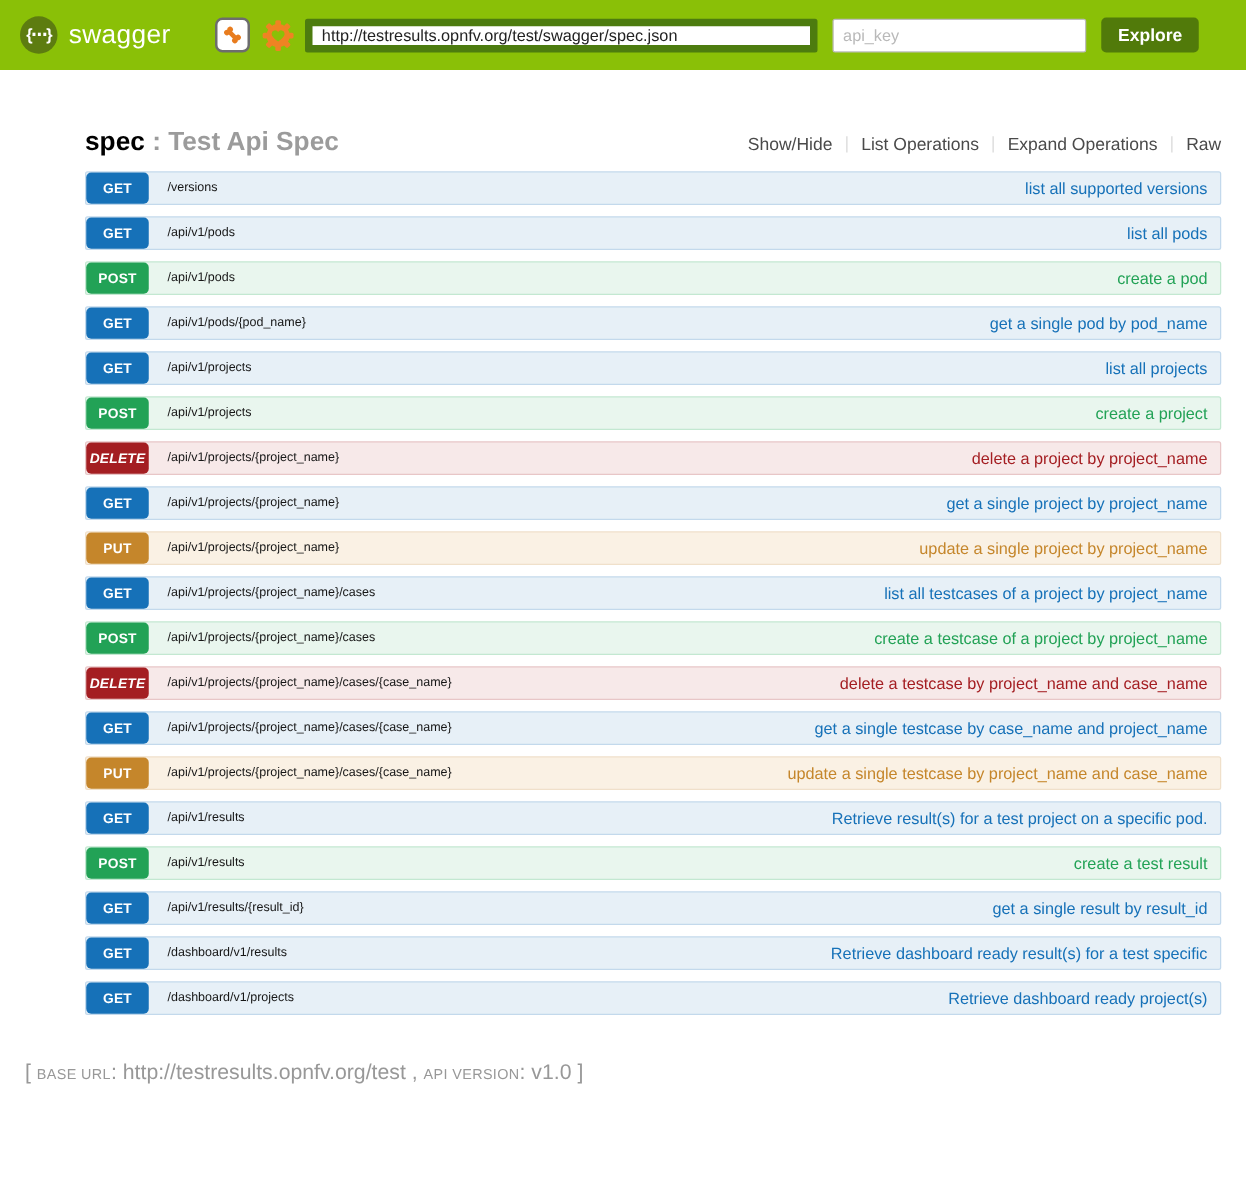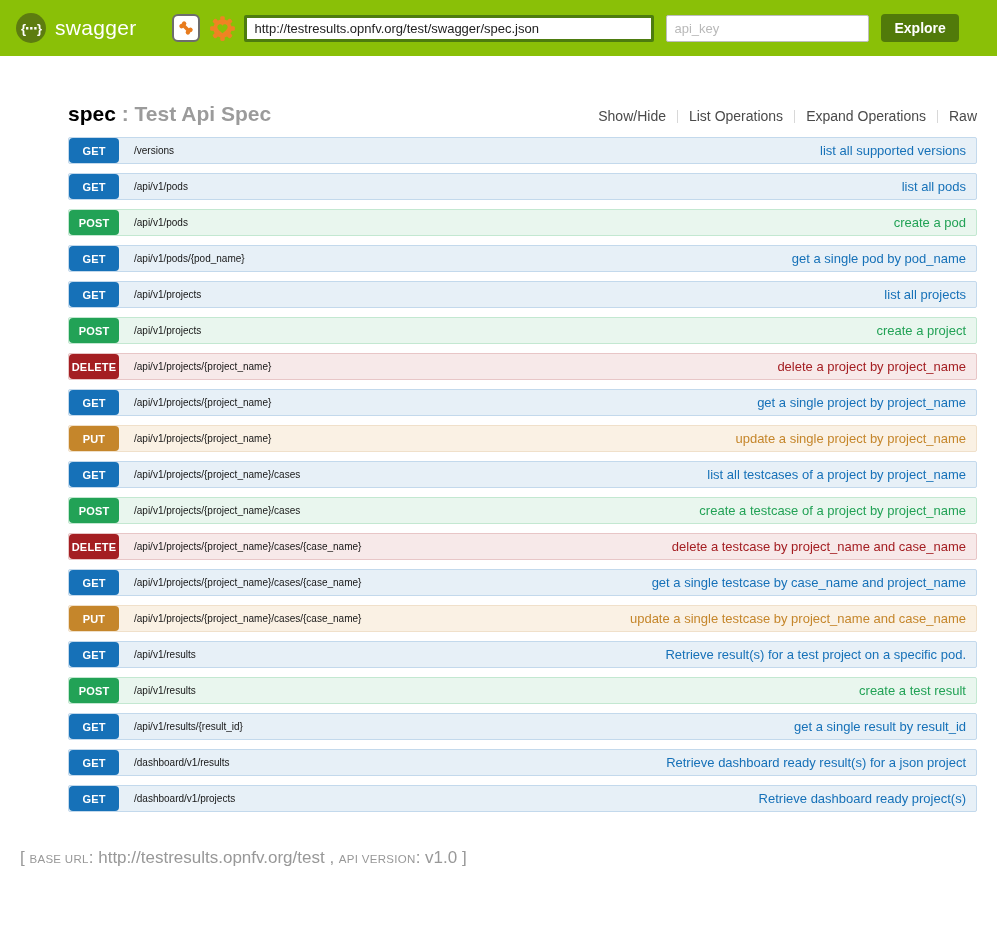--- a/index.html
+++ b/index.html
@@ -31,21 +31,21 @@
   }
   .logo-text{color:#fff; font-size:21px; font-weight:normal; letter-spacing:0.3px;}
   .icon-btn{
     margin-left:36px; width:28px; height:28px; background:#fff;
     border:2px solid #6d6d6d; border-radius:6px;
     display:flex; align-items:center; justify-content:center; cursor:pointer;
   }
   .gear-wrap{margin-left:8px; width:28px; height:28px; cursor:pointer; display:flex; align-items:center; justify-content:center;}
   .url-field{
     margin-left:8px; width:410px; height:27px;
-    border:3px solid #4d7c0f; border-radius:2px; padding:3px 7px;
+    border:6px solid #4d7c0f; border-radius:2px; padding:3px 7px;
     font-size:13px; color:#222; font-family:"Liberation Sans",sans-serif;
   }
   .key-field{
     margin-left:12px; width:203px; height:27px;
     border:1px solid #bdbdbd; border-radius:2px; padding:3px 7px;
     font-size:13px; color:#222; font-family:"Liberation Sans",sans-serif;
   }
   .key-field::placeholder{color:#b9b9b9;}
   .explore-btn{
     margin-left:12px; height:28px; padding:0 13px;
@@ -89,21 +89,21 @@
   .m-get{background:var(--get_bg); border-color:var(--get_border);}
   .m-get .method-badge{background:var(--get);}
   .m-get .endpoint-summary{color:var(--get);}
   .m-post{background:var(--post_bg); border-color:var(--post_border);}
   .m-post .method-badge{background:var(--post);}
   .m-post .endpoint-summary{color:var(--post);text-align:right;}
   .m-put{background:var(--put_bg); border-color:var(--put_border);}
   .m-put .method-badge{background:var(--put);}
   .m-put .endpoint-summary{color:var(--put);}
   .m-delete{background:var(--delete_bg); border-color:var(--delete_border);}
-  .m-delete .method-badge{background:var(--delete);}
+  .m-delete .method-badge{background:var(--delete);font-style:italic;}
   .m-delete .endpoint-summary{color:var(--delete);}
   
   .base-footer{
     margin:36px 20px 0; color:#989898; font-size:17px;
   }
   .base-footer .sc{font-size:11.5px; text-transform:uppercase; letter-spacing:0.3px;}
 </style>
 </head>
 <body>
 
@@ -239,21 +239,21 @@
     <a class="endpoint-summary" href="#">create a test result</a>
   </li>
       <li class="endpoint-row m-get">
     <span class="method-badge">GET</span>
     <span class="endpoint-path">/api/v1/results/{result_id}</span>
     <a class="endpoint-summary" href="#">get a single result by result_id</a>
   </li>
       <li class="endpoint-row m-get">
     <span class="method-badge">GET</span>
     <span class="endpoint-path">/dashboard/v1/results</span>
-    <a class="endpoint-summary" href="#">Retrieve dashboard ready result(s) for a json project</a>
+    <a class="endpoint-summary" href="#">Retrieve dashboard ready result(s) for a test specific</a>
   </li>
       <li class="endpoint-row m-get">
     <span class="method-badge">GET</span>
     <span class="endpoint-path">/dashboard/v1/projects</span>
     <a class="endpoint-summary" href="#">Retrieve dashboard ready project(s)</a>
   </li>
     </ul>
 
 </div>
 

